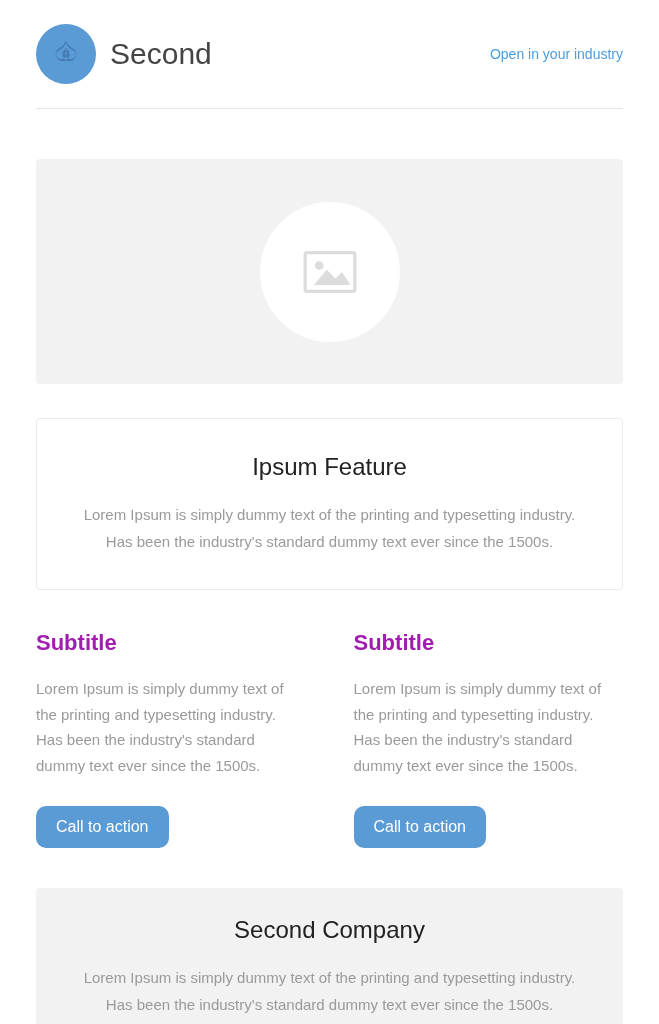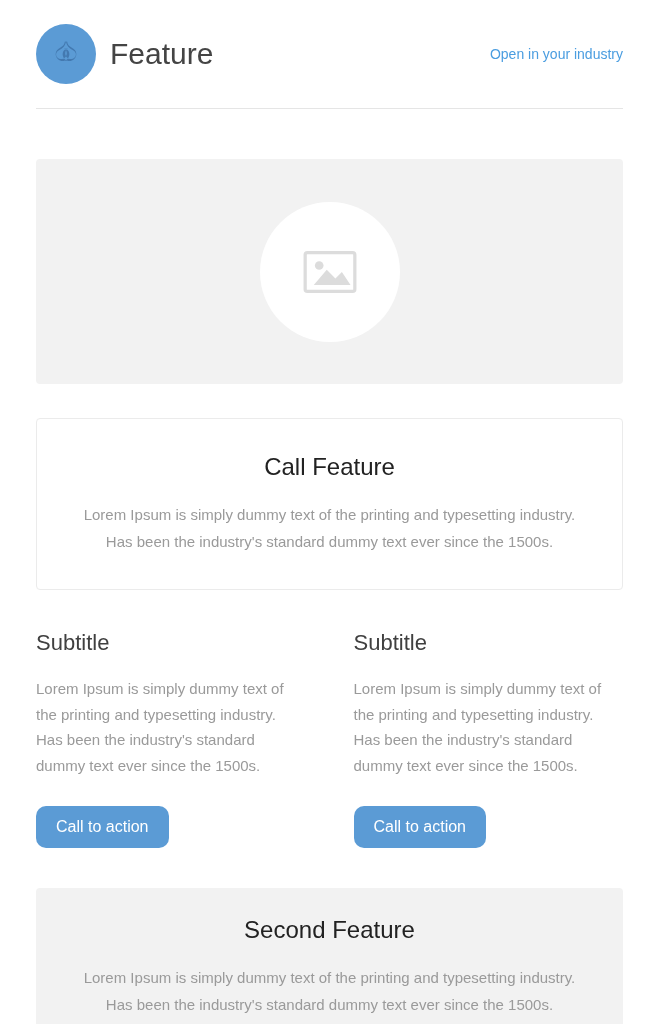--- a/index.html
+++ b/index.html
@@ -93,22 +93,22 @@
     .two-col {
       display: flex;
       gap: 48px;
       margin-bottom: 40px;
     }
     .col {
       flex: 1;
     }
     .subtitle {
       font-size: 22px;
-      font-weight: 400;
-      color: #404040;
+      font-weight: 700;
+      color: #a21caf;
       margin-bottom: 20px;
     }
     .col-text {
       font-size: 15px;
       line-height: 1.7;
       color: #9a9a9a;
       margin-bottom: 28px;
     }
     .cta-btn {
       display: inline-block;
@@ -137,50 +137,50 @@
 <body>
 
 <div class="header">
   <div class="brand">
     <div class="logo">
       <svg viewBox="0 0 24 24" fill="#4379b0">
         <path d="M12 2c-.3 1.5-.8 3-1.8 4.2-1 1.2-2.5 2-3.8 2.8-.8.5-1.6 1.1-2 2-.5 1-.4 2.2.2 3.2.6 1 1.7 1.6 2.8 1.8 1.4.2 2.8-.3 3.8-1.3.8-.8 1.3-1.9 1.4-3 .1-1.1-.2-2.3-.9-3.2-.3-.4-.7-.8-1.2-1 .5 0 1 .1 1.5.3.8.4 1.5 1 2 1.8.6 1 .8 2.2.6 3.4-.2 1.2-.8 2.3-1.7 3.1-1 .9-2.3 1.4-3.6 1.4-1.4 0-2.7-.5-3.7-1.4-1-.9-1.6-2.1-1.8-3.4-.2-1.3.2-2.7 1-3.7.6-.8 1.4-1.4 2.2-1.9 1.2-.7 2.4-1.4 3.2-2.5.5-.7.8-1.5.8-2.4zm0 0c.3 1.5.8 3 1.8 4.2 1 1.2 2.5 2 3.8 2.8.8.5 1.6 1.1 2 2 .5 1 .4 2.2-.2 3.2-.6 1-1.7 1.6-2.8 1.8-1.4.2-2.8-.3-3.8-1.3-.8-.8-1.3-1.9-1.4-3-.1-1.1.2-2.3.9-3.2.3-.4.7-.8 1.2-1-.5 0-1 .1-1.5.3-.8.4-1.5 1-2 1.8-.6 1-.8 2.2-.6 3.4.2 1.2.8 2.3 1.7 3.1 1 .9 2.3 1.4 3.6 1.4 1.4 0 2.7-.5 3.7-1.4 1-.9 1.6-2.1 1.8-3.4.2-1.3-.2-2.7-1-3.7-.6-.8-1.4-1.4-2.2-1.9-1.2-.7-2.4-1.4-3.2-2.5-.5-.7-.8-1.5-.8-2.4z"></path>
         <circle cx="12" cy="22" r="0"></circle>
       </svg>
     </div>
-    <h1 class="company-name">Feature</h1>
+    <h1 class="company-name">Second</h1>
   </div>
   <a href="#" class="browser-link">Open in your industry</a>
 </div>
 
 <div class="hero">
   <div class="hero-circle">
     <svg viewBox="0 0 50 40">
       <rect x="2" y="2" width="46" height="36" rx="2" fill="none" stroke="#dcdcdc" stroke-width="3"></rect>
       <circle cx="15" cy="14" r="4" fill="#dcdcdc"></circle>
       <polygon points="10,32 22,18 30,26 36,20 44,32" fill="#dcdcdc"></polygon>
     </svg>
   </div>
 </div>
 
 <div class="feature-card">
-  <h2 class="feature-title">Call Feature</h2>
+  <h2 class="feature-title">Ipsum Feature</h2>
   <p class="feature-text">Lorem Ipsum is simply dummy text of the printing and typesetting industry. Has been the industry's standard dummy text ever since the 1500s.</p>
 </div>
 
 <div class="two-col">
   <div class="col">
     <h3 class="subtitle">Subtitle</h3>
     <p class="col-text">Lorem Ipsum is simply dummy text of the printing and typesetting industry. Has been the industry's standard dummy text ever since the 1500s.</p>
     <button class="cta-btn">Call to action</button>
   </div>
   <div class="col">
     <h3 class="subtitle">Subtitle</h3>
     <p class="col-text">Lorem Ipsum is simply dummy text of the printing and typesetting industry. Has been the industry's standard dummy text ever since the 1500s.</p>
     <button class="cta-btn">Call to action</button>
   </div>
 </div>
 
 <div class="feature-card-gray">
-  <h2 class="feature-title">Second Feature</h2>
+  <h2 class="feature-title">Second Company</h2>
   <p class="feature-text">Lorem Ipsum is simply dummy text of the printing and typesetting industry. Has been the industry's standard dummy text ever since the 1500s.</p>
 
 </div>
 
 </body></html>

